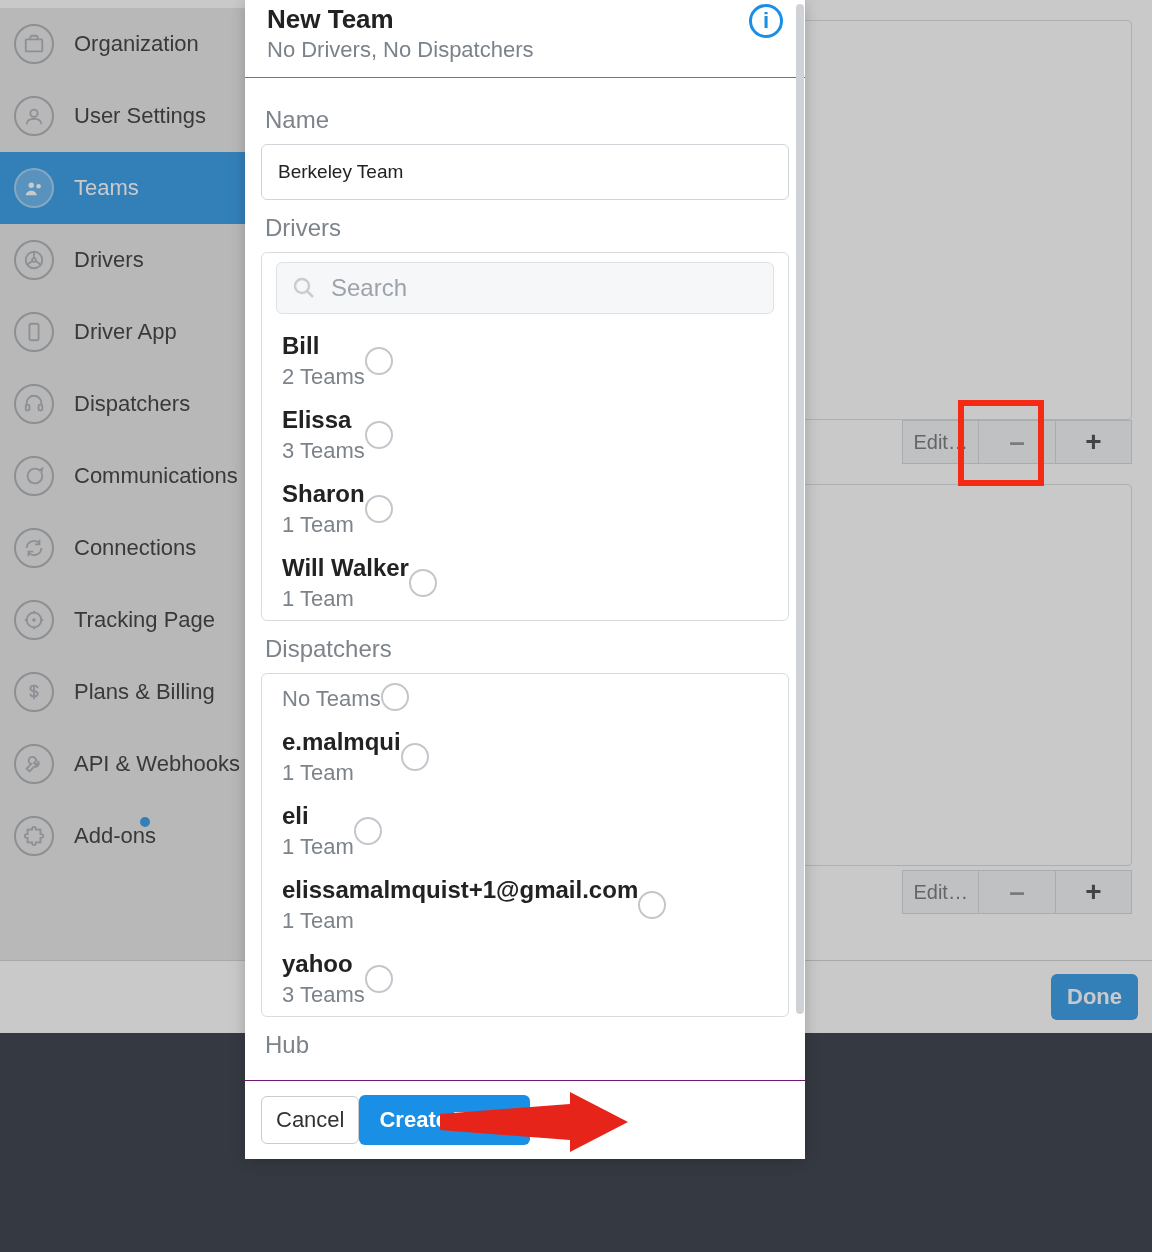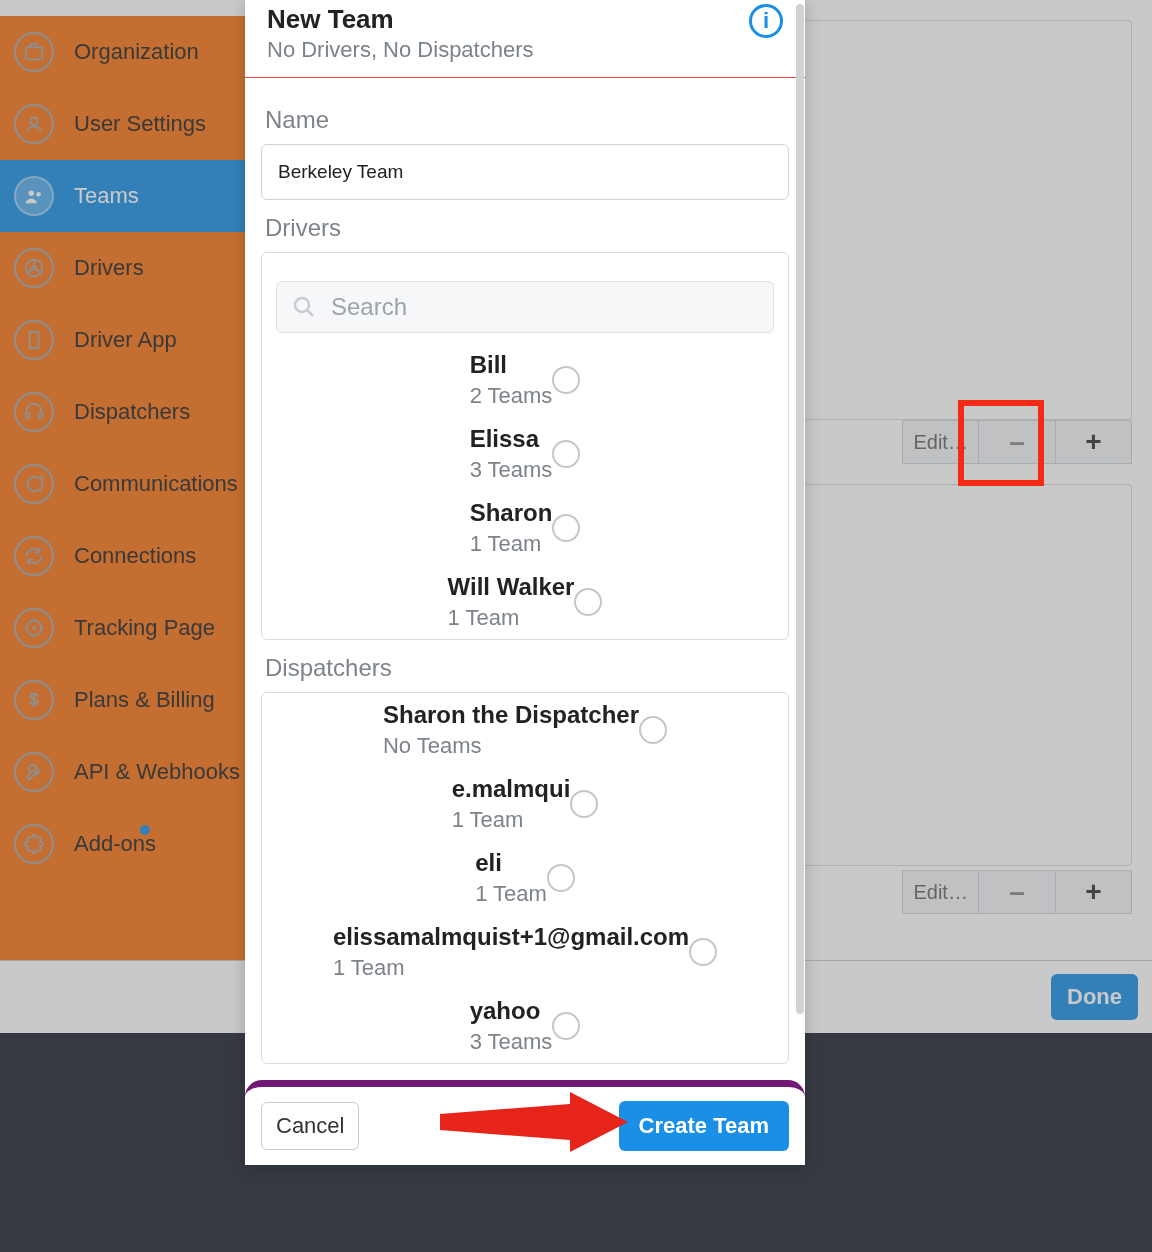--- a/index.html
+++ b/index.html
@@ -1,19 +1,19 @@
 <!DOCTYPE html>
 <html><head>
 <meta charset="utf-8">
 <style>
   * { box-sizing: border-box; margin: 0; padding: 0; }
   html, body { width: 1152px; height: 1252px; font-family: -apple-system, "Helvetica Neue", Arial, sans-serif; overflow: hidden; background: #fff; }
   .app { position: relative; width: 1152px; height: 1252px; }
   .background-layer { position: absolute; inset: 0; }
-  .sidebar { position: absolute; left: 0; top: 16px; width: 245px; height: 1032px; background: #f97316; }
+  .sidebar { position: absolute; left: 0; top: 8px; width: 245px; height: 1032px; background: #e5e5e5; }
   .sidebar-item { display: flex; align-items: center; height: 72px; padding-left: 14px; cursor: pointer; }
   .sidebar-item .icon-wrap { width: 40px; height: 40px; border: 2px solid #a1a8b0; border-radius: 50%; display: flex; align-items: center; justify-content: center; margin-right: 20px; color: #a1a8b0; }
   .sidebar-item .icon-wrap svg { width: 22px; height: 22px; }
   .sidebar-item .label { font-size: 22px; color: #222; font-weight: 400; white-space: nowrap; }
   .sidebar-item.active { background: #1a8fe6; }
   .sidebar-item.active .icon-wrap { border-color: rgba(255,255,255,0.4); background: rgba(255,255,255,0.25); color: #fff; }
   .sidebar-item.active .label { color: #fff; }
   .badge-dot { width: 10px; height: 10px; background: #1a8fe6; border-radius: 50%; position: relative; top: -14px; left: -16px; }
   .bottom-border { position: absolute; left: 0; right: 0; top: 960px; height: 1px; background: #ccc; }
   .done-bar { position: absolute; left: 0; right: 0; top: 961px; height: 72px; background: #fff; display: flex; align-items: center; justify-content: flex-end; padding-right: 14px; }
@@ -37,29 +37,29 @@
 
   .modal { position: absolute; left: 245px; top: 0; width: 560px; background: #fff; box-shadow: 0 2px 14px rgba(0,0,0,0.2); z-index: 10; }
   .modal-scroll-content { max-height: 1080px; overflow: hidden; position: relative; }
   .modal-header { padding: 4px 22px 14px 22px; border-bottom: 1px solid #ef4444; display: flex; align-items: flex-start; justify-content: space-between; }
   .modal-title { font-size: 26px; font-weight: 700; color: #222; }
   .modal-subtitle { font-size: 22px; color: #7a828a; margin-top: 2px; }
   .info-icon { width: 34px; height: 34px; border: 3px solid #1a8fe6; border-radius: 50%; color: #1a8fe6; display: flex; align-items: center; justify-content: center; font-weight: 900; font-size: 22px; }
   .modal-body { padding: 14px 16px; }
   .section-label { font-size: 24px; color: #7c838a; margin: 14px 4px 10px 4px; font-weight: 500; }
   .text-input { width: 100%; height: 56px; border: 1px solid #d0d4d8; border-radius: 6px; font-size: 19px; padding: 0 16px; color: #222; }
-  .search-wrap { position: relative; margin: 28px 14px 10px 14px; }
+  .search-wrap { position: relative; margin: 9px 14px 10px 14px; }
   .search-input { width: 100%; height: 52px; border: 1px solid #dfe2e5; background: #f6f7f8; border-radius: 6px; font-size: 24px; padding: 0 16px 0 54px; color: #555; }
   .search-icon { position: absolute; left: 16px; top: 14px; color: #c9ccd0; }
   .listbox { border: 1px solid #d8dce0; border-radius: 6px; background: #fff; }
-  .list-row { display: flex; align-items: center; justify-content: center; padding: 8px 20px 8px 20px; }
+  .list-row { display: flex; align-items: center; justify-content: flex-start; padding: 8px 20px 8px 20px; }
   .row-text .row-name { font-size: 24px; color: #222; font-weight: 600; }
   .row-text .row-sub { font-size: 22px; color: #7c838a; margin-top: 4px; }
   .radio { width: 28px; height: 28px; border: 2px solid #c3c7cc; border-radius: 50%; flex-shrink: 0; cursor: pointer; }
-  .modal-footer { border-top: 7px solid #701a75; padding: 14px 16px; display: flex; align-items: center; justify-content: space-between; position: relative; border-radius: 17px; }
+  .modal-footer { border-top: 1px solid #701a75; padding: 14px 16px; display: flex; align-items: center; position: relative; }
   .cancel-btn { background: #fff; border: 1px solid #c8ccd0; border-radius: 6px; font-size: 22px; padding: 10px 14px; color: #333; cursor: pointer; }
   .create-btn { background: #1a8fe6; color: #fff; font-size: 22px; font-weight: 600; padding: 12px 20px; border: none; border-radius: 6px; cursor: pointer; }
   .arrow { position: absolute; left: 440px; top: 1092px; z-index: 20; pointer-events: none; }
   .scroll-indicator { position: absolute; right: 1px; top: 4px; width: 8px; height: 1010px; background: #cfd2d6; border-radius: 4px; }
   ::placeholder { color: #9da3aa; }
 </style>
 </head>
 <body>
 
 <div class="app">
@@ -258,21 +258,20 @@
                 <div class="row-sub">1 Team</div>
               </div>
             <div class="radio"></div>
           </div>
         </div>
 
         <div class="section-label">Dispatchers</div>
         <div class="listbox">
           <div class="list-row">
             <div class="row-text">
-                <div class="row-name">Sharon the Dispatcher</div>
                 <div class="row-sub">No Teams</div>
               </div>
             <div class="radio"></div>
           </div>
           <div class="list-row">
             <div class="row-text">
                 <div class="row-name">e.malmqui</div>
                 <div class="row-sub">1 Team</div>
               </div>
             <div class="radio"></div>

